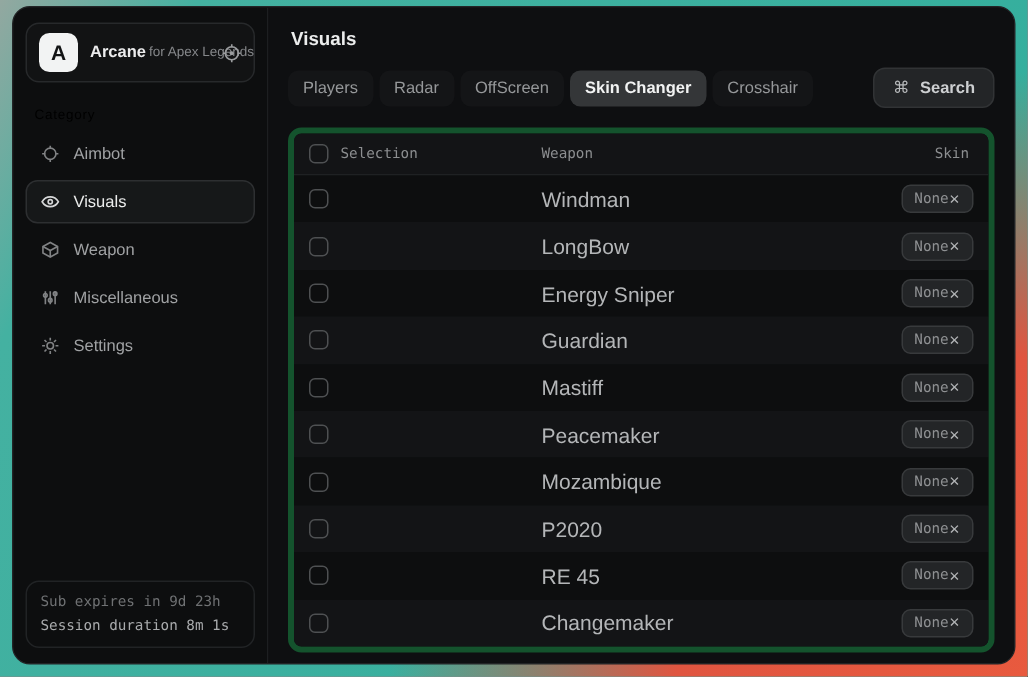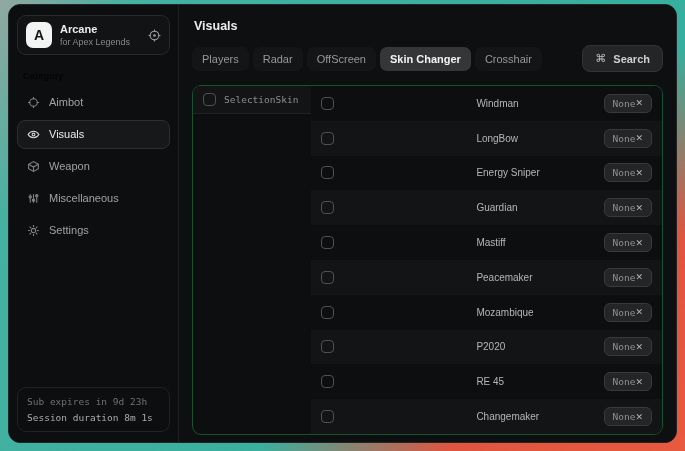--- a/index.html
+++ b/index.html
@@ -24,29 +24,29 @@
   }
   .app-card {
     border: 1px solid #27292b; background: #121314; border-radius: 9px;
     padding: 6px 8px; display: flex; align-items: center; gap: 8px;
   }
   .logo {
     width: 26px; height: 26px; background: #f2f3f3; color: #131415;
     border-radius: 7px; display: flex; align-items: center; justify-content: center;
     font-weight: bold; font-size: 14px; flex: 0 0 26px;
   }
-  .app-meta { display: flex; flex-direction: column; gap: 2px; min-width: 0; }
+  .app-meta { display: flex; gap: 2px; min-width: 0; text-align: right; }
   .app-name { font-size: 11px; font-weight: bold; color: #ececed; }
   .app-sub  { font-size: 9px; color: #85878a; white-space: nowrap; }
   .app-card .corner-icon { margin-left: auto; color: #9a9c9e; display: flex; }
   .category { font-size: 9px; color: #63666
 
 8; letter-spacing: .5px; margin: 16px 6px 7px 6px; }
   .nav-item {
-    display: flex; gap: 9px; padding: 7px 9px;
+    display: flex; align-items: center; gap: 9px; padding: 7px 9px;
     border: 1px solid transparent; border-radius: 8px;
     color: #a0a2a4; font-size: 11px; margin-bottom: 3px; cursor: default;
   }
   .nav-item .nv-icon { display: flex; color: #808284; }
   .nav-item.active { background: #161819; border-color: #2d2f31; color: #eceded; }
   .nav-item.active .nv-icon { color: #d6d7d8; }
   .sidebar-footer {
     margin-top: auto; border: 1px solid #212325; border-radius: 9px;
     padding: 8px 9px; font-family: "DejaVu Sans Mono", monospace;
   }
@@ -63,41 +63,41 @@
   .tab.active { background: #343638; color: #f2f3f3; font-weight: bold; }
   .search-btn {
     margin-left: auto; display: flex; align-items: center; gap: 7px;
     background: #232527; border: 1px solid #313335; border-radius: 8px;
     padding: 6px 12px; color: #cdcfd1; cursor: default;
   }
   .search-btn .kbd { font-size: 11px; color: #b9bbbd; }
   .search-btn .lbl { font-size: 11px; font-weight: bold; }
   
   .table {
-    flex: 1; border: 1px solid #14532d; border-radius: 9px; overflow: hidden;
-    display: flex; flex-direction: row; background: #0d0e10;
+    flex: 1; border: 4px solid #14532d; border-radius: 9px; overflow: hidden;
+    display: flex; flex-direction: column; background: #0d0e10;
   }
   .thead {
     display: flex; align-items: center; height: 28px; flex: 0 0 28px;
     background: #131416; border-bottom: 1px solid #1f2123;
     padding: 0 13px 0 10px; position: relative;
     font-family: "DejaVu Sans Mono", monospace; font-size: 9.5px; color: #8c8e90;
   }
   .th-selection { margin-left: 8px; }
   .th-weapon { position: absolute; left: 165px; }
   .th-skin { margin-left: auto; }
   .tbody { flex: 1; display: flex; flex-direction: column; }
   .trow { flex: 1; display: flex; align-items: center; padding: 0 10px; position: relative; }
   .trow:nth-child(odd) { background: #0d0e0f; }
   .trow:nth-child(even) { background: #131416; }
   .checkbox {
     width: 13px; height: 13px; border: 1.5px solid #4e5052; border-radius: 4px;
     background: transparent; flex: 0 0 13px; cursor: default;
   }
-  .weapon { position: absolute; left: 165px; font-size: 10px; color: #b4b6b8; }
+  .weapon { position: absolute; left: 165px; font-size: 14px; color: #b4b6b8; }
   .badge {
     margin-left: auto; display: flex; align-items: center; 
     background: #232527; border: 1px solid #383a3c; border-radius: 6px;
     padding: 3px 8px; cursor: default;
   }
   .badge-text { font-size: 9.5px; color: #8f9193; font-family: "DejaVu Sans Mono", monospace; }
   .badge-x { font-size: 9px; color: #b2b4b6; }
   svg { display: block; }
 </style>
 </head>

